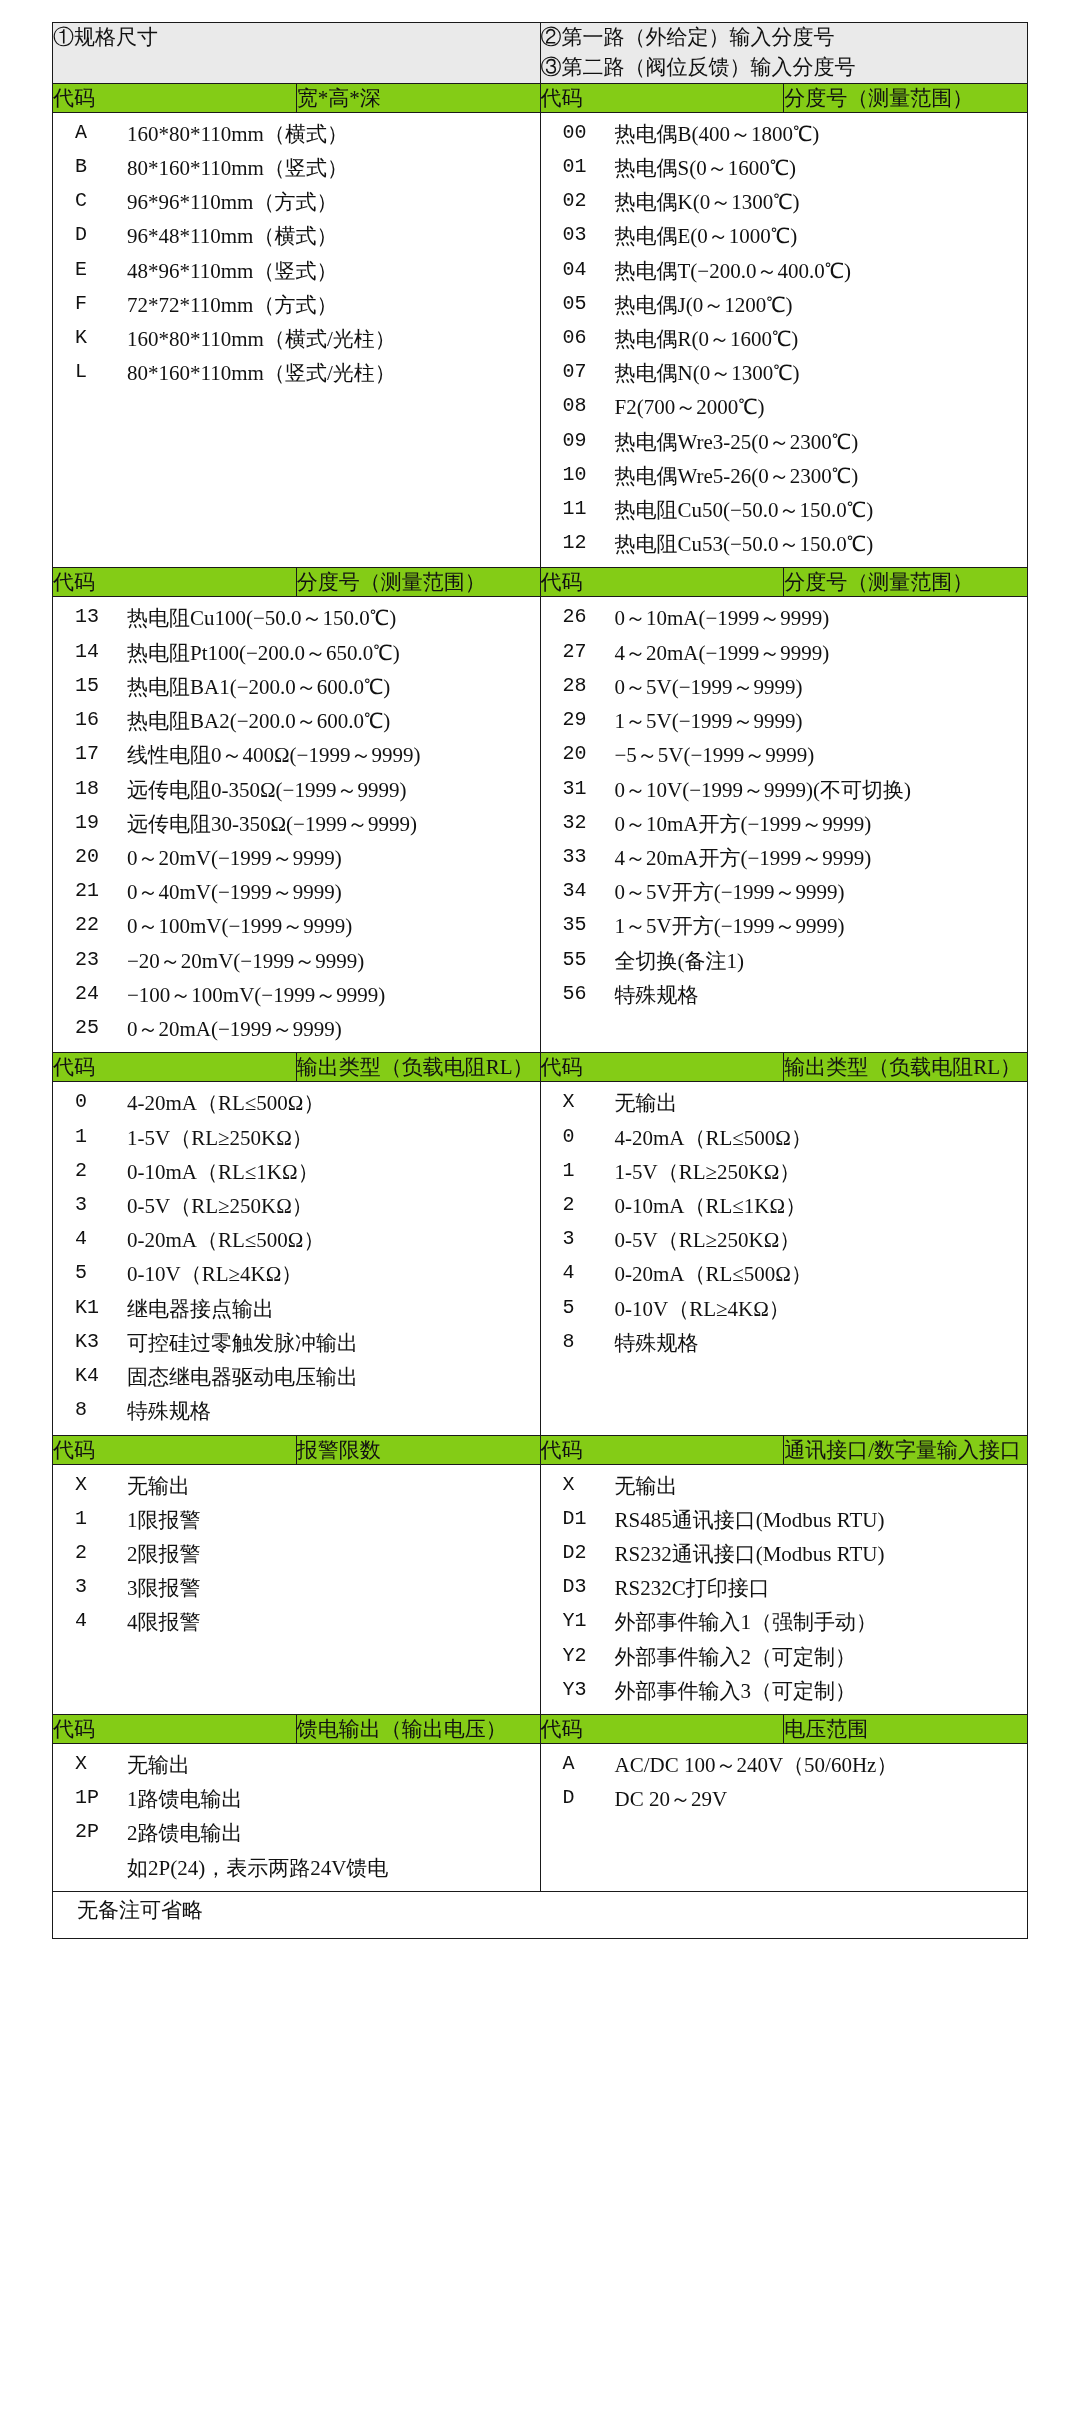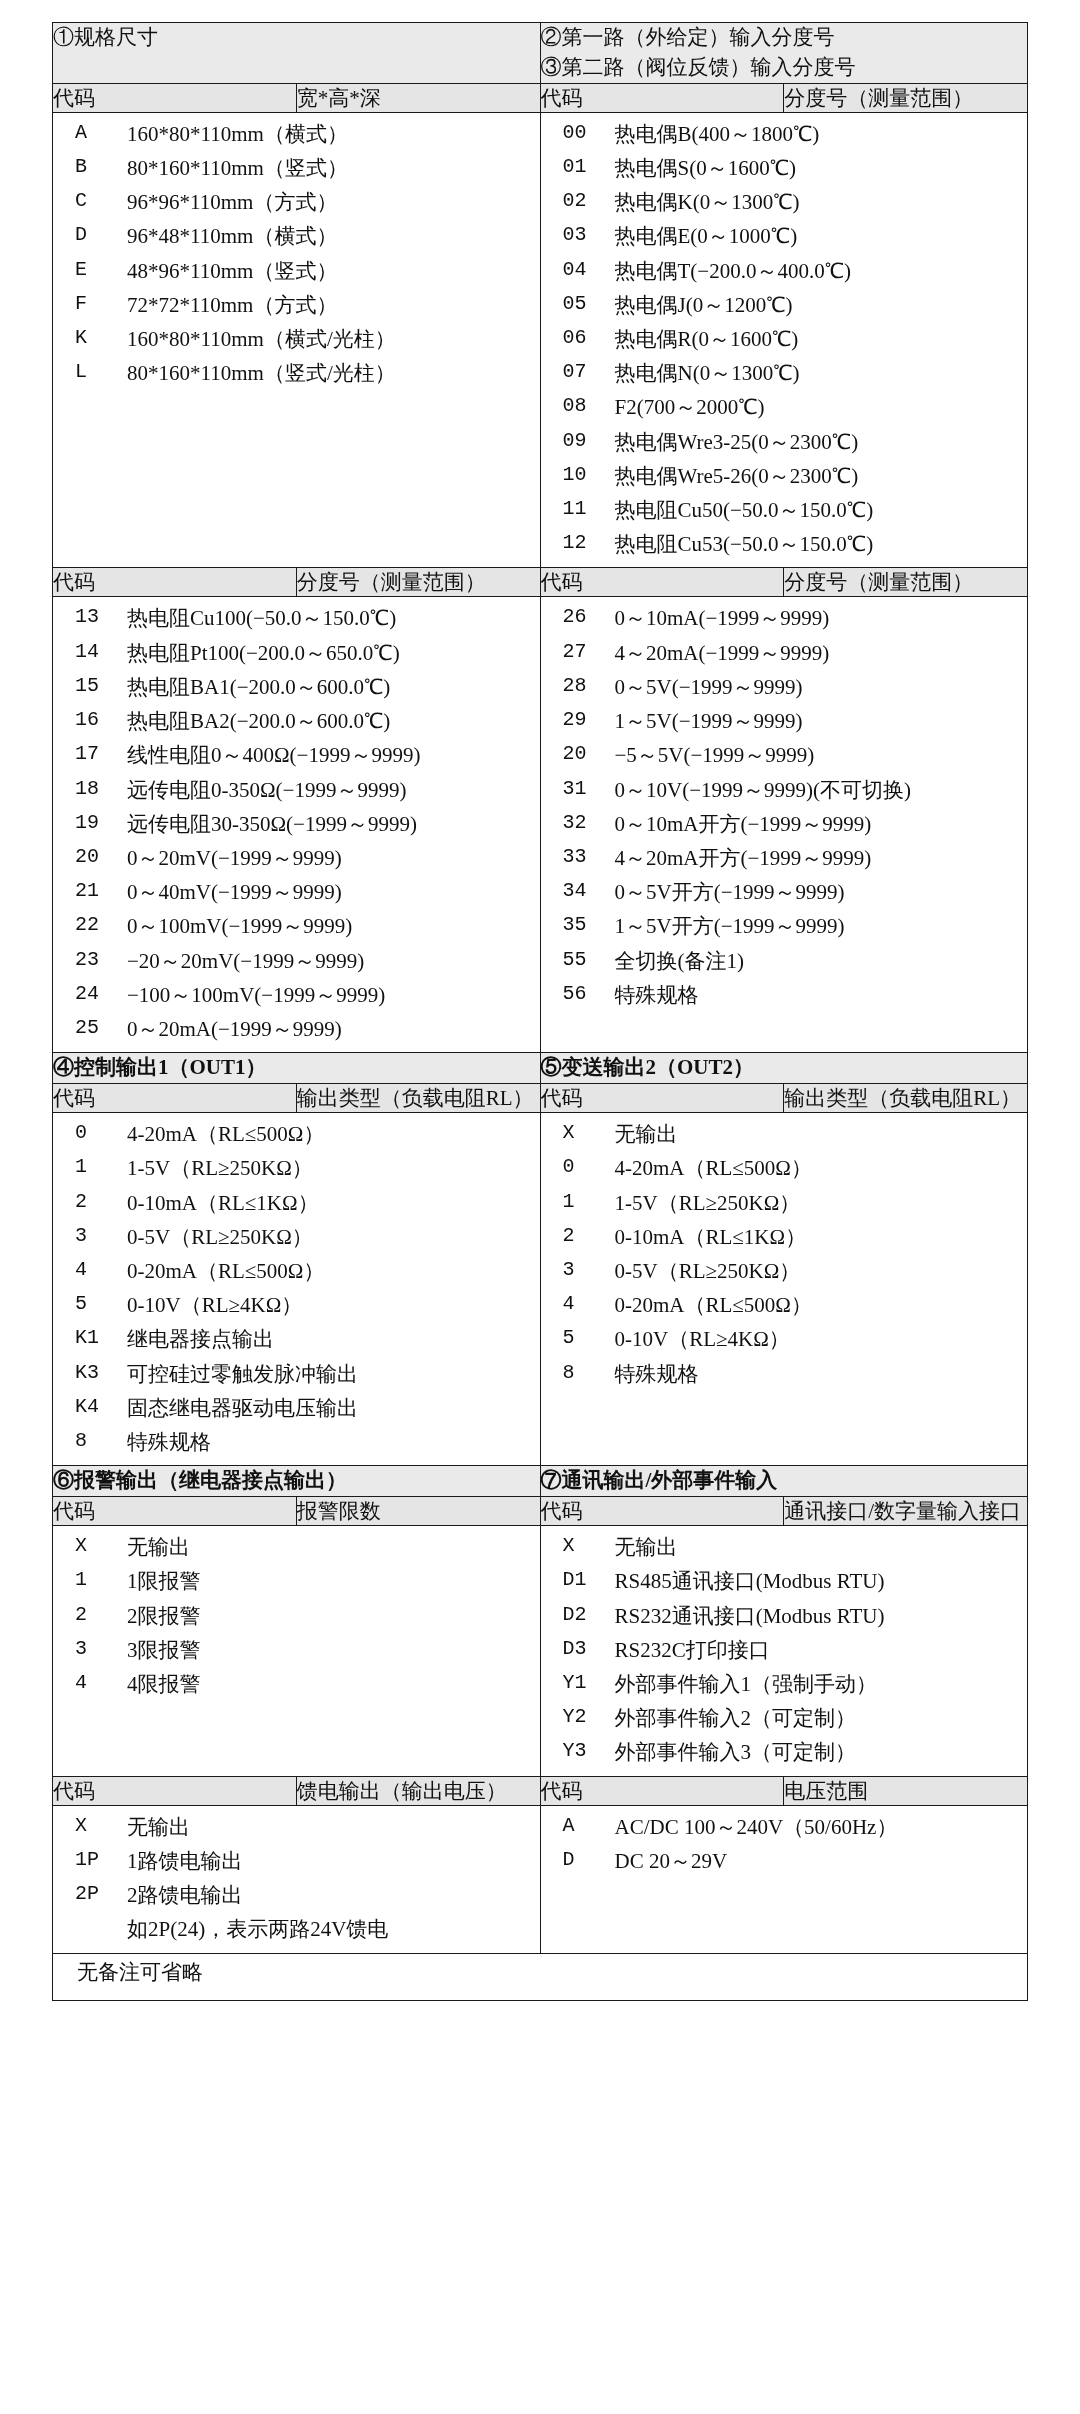--- a/index.html
+++ b/index.html
@@ -2,21 +2,21 @@
 <html><head>
 <meta charset="utf-8">
 <style>
   html,body{margin:0;padding:0;background:#ffffff;}
   body{width:1080px;height:2414px;font-family:"Liberation Serif",serif;color:#111;}
   .page{width:1080px;box-sizing:border-box;padding:22px 52px 30px 52px;}
   table.spec{width:100%;border-collapse:collapse;table-layout:fixed;}
   table.spec td{border:1px solid #1a1a1a;vertical-align:top;padding:0;}
   .hdr{background:#eaeaea;font-weight:normal;font-size:21px;padding:7px 10px 7px 10px;line-height:1.42;}
   .hdr2{background:#eaeaea;font-weight:bold;font-size:21px;padding:7px 10px;line-height:1.42;}
-  .colhdr{background:#e5e5e5;font-size:21px;padding:6px 10px;font-weight:normal;}
+  .colhdr{background:#84cc16;font-size:21px;padding:6px 10px;font-weight:normal;}
   .cellbox{padding:4px 0 6px 0;}
   .row{display:flex;font-size:21px;line-height:1.63;}
   .code{width:74px;flex:0 0 74px;text-align:left;padding-left:22px;box-sizing:border-box;font-family:"Liberation Mono",monospace;font-size:20px;}
   .desc{flex:1 1 auto;padding-right:8px;}
   .note{font-size:21px;padding:4px 0 14px 24px;}
   .hdrrow td{background:#eaeaea;}
 </style>
 </head>
 <body>
 
@@ -244,24 +244,20 @@
                 <span class="desc">全切换(备注1)</span>
               </div>
               <div class="row">
                 <span class="code">56</span>
                 <span class="desc">特殊规格</span>
               </div>
             </div>
     </td>
   </tr>
 
-  <tr class="hdrrow">
-    <td colspan="2" class="hdr2">④控制输出1（OUT1）</td>
-    <td colspan="2" class="hdr2">⑤变送输出2（OUT2）</td>
-  </tr>
   <tr>
     <td class="colhdr">代码</td>
     <td class="colhdr">输出类型（负载电阻RL）</td>
     <td class="colhdr">代码</td>
     <td class="colhdr">输出类型（负载电阻RL）</td>
   </tr>
   <tr>
     <td colspan="2">
       <div class="cellbox" id="s4-list">
               <div class="row">
@@ -337,24 +333,20 @@
                 <span class="desc">0-10V（RL≥4KΩ）</span>
               </div>
               <div class="row">
                 <span class="code">8</span>
                 <span class="desc">特殊规格</span>
               </div>
             </div>
     </td>
   </tr>
 
-  <tr class="hdrrow">
-    <td colspan="2" class="hdr2">⑥报警输出（继电器接点输出）</td>
-    <td colspan="2" class="hdr2">⑦通讯输出/外部事件输入</td>
-  </tr>
   <tr>
     <td class="colhdr">代码</td>
     <td class="colhdr">报警限数</td>
     <td class="colhdr">代码</td>
     <td class="colhdr">通讯接口/数字量输入接口</td>
   </tr>
   <tr>
     <td colspan="2">
       <div class="cellbox" id="s6-list">
               <div class="row">

